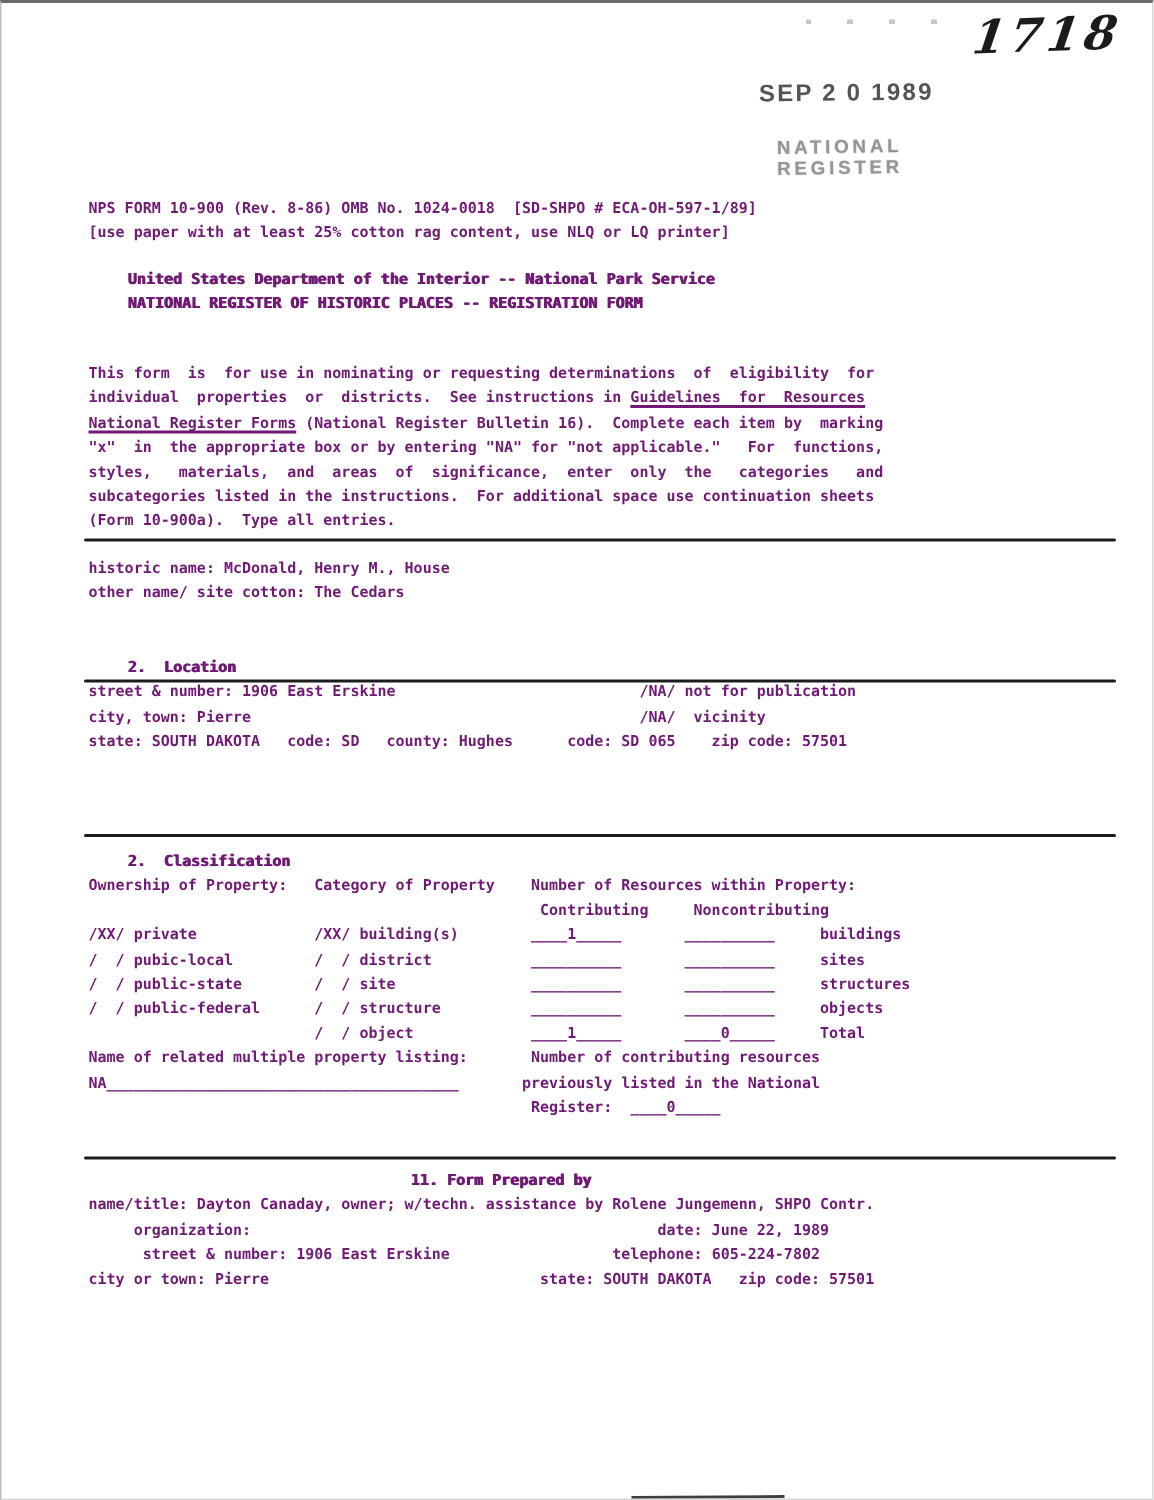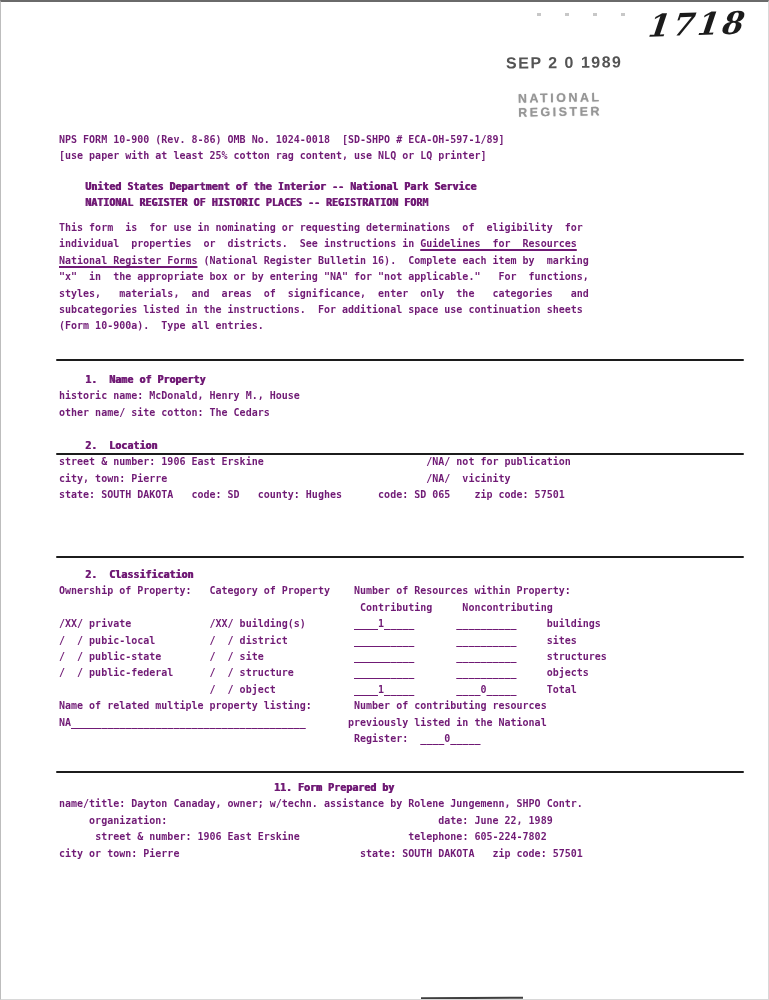--- a/index.html
+++ b/index.html
@@ -83,32 +83,31 @@
 
   <pre class="reg-stamp">NATIONAL
 REGISTER</pre>
 
   <pre class="mono" style="top:130px;left:58px;">NPS FORM 10-900 (Rev. 8-86) OMB No. 1024-0018  [SD-SHPO # ECA-OH-597-1/89]
 [use paper with at least 25% cotton rag content, use NLQ or LQ printer]</pre>
 
   <pre class="mono heavy" style="top:177px;left:58px;">United States Department of the Interior -- National Park Service
 NATIONAL REGISTER OF HISTORIC PLACES -- REGISTRATION FORM</pre>
 
-  <pre class="mono" style="top:218px;left:58px;"><span>This form  is  for use in nominating or requesting determinations  of  eligibility  for
+  <pre class="mono" style="top:240px;left:58px;"><span>This form  is  for use in nominating or requesting determinations  of  eligibility  for
 individual  properties  or  districts.  See instructions in </span><span class="ul">Guidelines  for  Resources</span><span>
 </span><span class="ul">National Register Forms</span><span> (National Register Bulletin 16).  Complete each item by  marking
 "x"  in  the appropriate box or by entering "NA" for "not applicable."   For  functions,
 styles,   materials,  and  areas  of  significance,  enter  only  the   categories   and
 subcategories listed in the instructions.  For additional space use continuation sheets
 (Form 10-900a).  Type all entries.</span></pre>
 
   <div class="rule" style="top:357px;"></div>
 
   <div class="section" style="top:370px;">
-    <div class="mono heavy">1.  Name of Property</div>
     <pre class="mono">historic name: McDonald, Henry M., House
 other name/ site cotton: The Cedars</pre>
   </div>
 
   <div class="rule" style="top:451px;"></div>
 
   <div class="section" style="top:436px;">
     <div class="mono heavy">2.  Location</div>
     <pre class="mono">street &amp; number: 1906 East Erskine                           /NA/ not for publication
 city, town: Pierre                                           /NA/  vicinity

